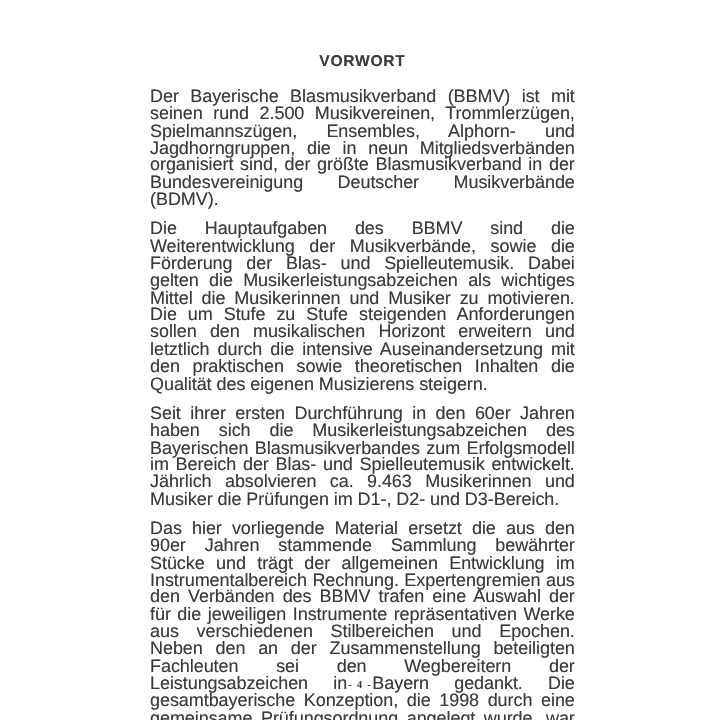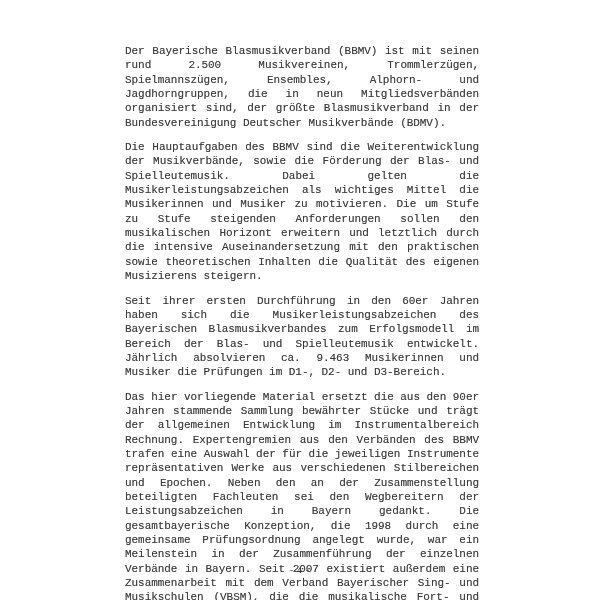--- a/index.html
+++ b/index.html
@@ -18,44 +18,44 @@
     color:var(--ink);
     text-shadow:0 0 0.3px rgba(70,70,70,0.5);
   }
   .title {
     font-size:13px; line-height:13px; font-weight:bold;
     text-align:center; letter-spacing:0.6px;
     margin:0 0 17px 0; color:var(--ink);
   }
   .para {
     margin:0 0 10px 0;
-    font-size:11px; line-height:14.35px;
+    font-size:15px; line-height:14.35px;
     letter-spacing:-0.05px;
     text-align:justify;
-    font-family:Liberation Mono, monospace;
   }
   .para:last-of-type { margin-bottom:0; }
   .sig {
     margin:0; font-size:9.6px; line-height:14.35px; text-align:left;
   }
   .sig-first { margin-top:14px; }
   .sig-rest  { margin-top:9px; }
   .pagenum {
     position:absolute; left:0; right:0; top:565px;
     text-align:center;
     font-family:"Liberation Serif","DejaVu Serif",serif;
     font-size:9px; font-weight:bold; letter-spacing:1px;
     color:var(--ink);
   }
 </style>
 </head>
 <body>
 
 <div class="page">
   <div class="content">
+    <h1 class="title">VORWORT</h1>
 
     <p class="para">Der Bayerische Blasmusikverband (BBMV) ist mit seinen rund 2.500 Musikvereinen, Trommlerzügen, Spielmannszügen, Ensembles, Alphorn- und Jagdhorngruppen, die in neun Mitgliedsverbänden organisiert sind, der größte Blasmusikverband in der Bundesvereinigung Deutscher Musikverbände (BDMV).</p>
 
     <p class="para">Die Hauptaufgaben des BBMV sind die Weiterentwicklung der Musikverbände, sowie die Förderung der Blas- und Spielleutemusik. Dabei gelten die Musikerleistungsabzeichen als wichtiges Mittel die Musikerinnen und Musiker zu motivieren. Die um Stufe zu Stufe steigenden Anforderungen sollen den musikalischen Horizont erweitern und letztlich durch die intensive Auseinandersetzung mit den praktischen sowie theoretischen Inhalten die Qualität des eigenen Musizierens steigern.</p>
 
     <p class="para">Seit ihrer ersten Durchführung in den 60er Jahren haben sich die Musikerleistungsabzeichen des Bayerischen Blasmusikverbandes zum Erfolgsmodell im Bereich der Blas- und Spielleutemusik entwickelt. Jährlich absolvieren ca. 9.463 Musikerinnen und Musiker die Prüfungen im D1-, D2- und D3-Bereich.</p>
 
     <p class="para">Das hier vorliegende Material ersetzt die aus den 90er Jahren stammende Sammlung bewährter Stücke und trägt der allgemeinen Entwicklung im Instrumentalbereich Rechnung. Expertengremien aus den Verbänden des BBMV trafen eine Auswahl der für die jeweiligen Instrumente repräsentativen Werke aus verschiedenen Stilbereichen und Epochen. Neben den an der Zusammenstellung beteiligten Fachleuten sei den Wegbereitern der Leistungsabzeichen in Bayern gedankt. Die gesamtbayerische Konzeption, die 1998 durch eine gemeinsame Prüfungsordnung angelegt wurde, war ein Meilenstein in der Zusammenführung der einzelnen Verbände in Bayern. Seit 2007 existiert außerdem eine Zusammenarbeit mit dem Verband Bayerischer Sing- und Musikschulen (VBSM), die die musikalische Fort- und Weiterbildung vernetzt. Wir hoffen, dass die neu entwickelten Hefte bei den Instrumentallehrkräften und den Schülern großen Anklang finden und zur Qualitätssteigerung im musikalischen Bereich beitragen.</p>
 
     <p class="sig sig-first">Michaela Klahr – Landesjugendleiterin</p>

